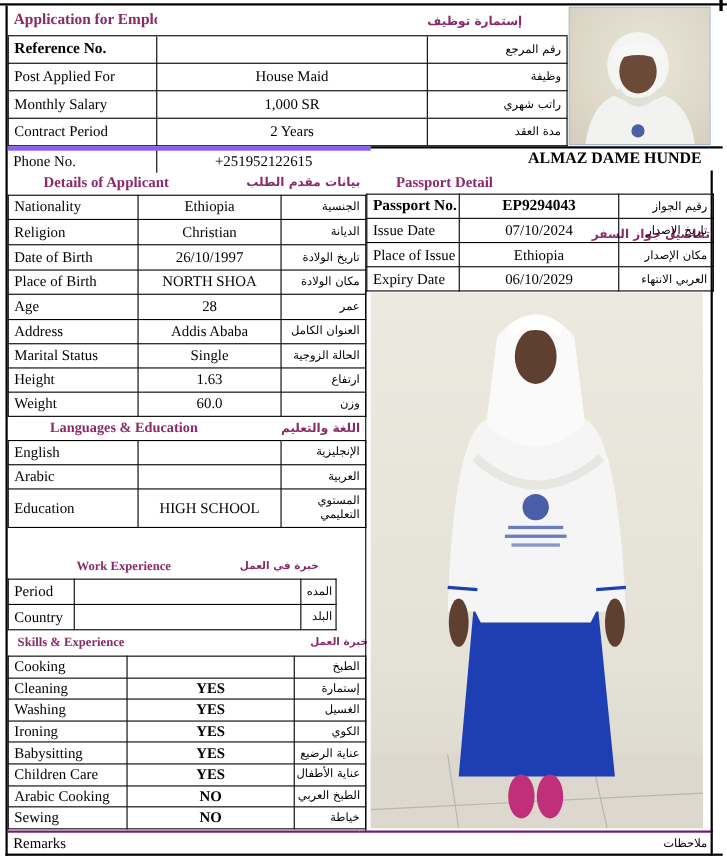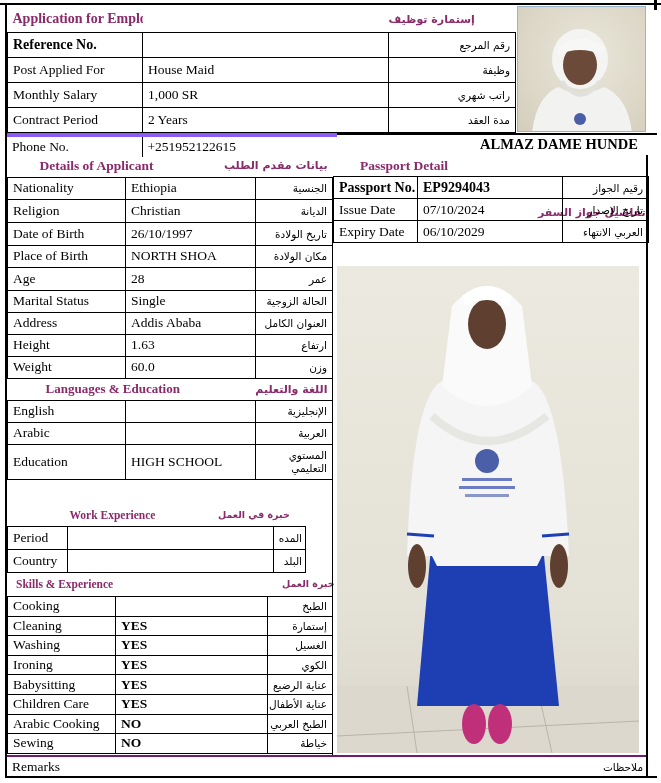--- a/index.html
+++ b/index.html
@@ -6,21 +6,21 @@
   html, body { width: 661px; height: 783px; background: #ffffff; overflow: hidden; }
   body { position: relative; font-family: "Liberation Serif", serif; color: #000; font-size: 13.5px; }
 
   .topbar { position: absolute; left: 0; top: 0; width: 661px; height: 5px; border-bottom: 2px solid #000; }
 
   .frame-left { position: absolute; left: 5px; top: 5px; width: 2px; height: 773px; background: #000; }
 
   table { border-collapse: collapse; position: absolute; table-layout: fixed; }
   td { border: 1px solid #000; padding: 0 5px; white-space: nowrap; overflow: hidden; vertical-align: middle; }
   .ar { direction: rtl; text-align: right; font-family: "DejaVu Sans", sans-serif; font-size: 10.5px; }
-  .c { text-align: left; }
+  .c { text-align: center; }
   .b { font-weight: bold; }
   .hdr { color: #8a2a6a; font-weight: bold; font-size: 14px; }
   .hdr-ar { color: #8a2a6a; font-weight: bold; font-family: "DejaVu Sans", sans-serif; font-size: 11px; direction: rtl; }
   .hdr-sm { color: #8a2a6a; font-weight: bold; font-size: 11.5px; }
   .hdr-ar-sm { color: #8a2a6a; font-weight: bold; font-family: "DejaVu Sans", sans-serif; font-size: 9.5px; direction: rtl; }
   .nob { border: none; }
 
   
   .photo-small { position: absolute; left: 517px; top: 6px; width: 129px; height: 126px; border: 1px solid #9ab3cc;
     background: radial-gradient(ellipse at 55% 40%, #e9e6da 0%, #ddd8c8 60%, #d3cdbc 100%); overflow: hidden; }
@@ -127,28 +127,28 @@
         <td>Place of Birth</td>
         <td class="c">NORTH SHOA</td>
         <td class="ar">مكان الولادة</td>
       </tr>
   <tr style="height:23px">
         <td>Age</td>
         <td class="c">28</td>
         <td class="ar">عمر</td>
       </tr>
   <tr style="height:22px">
+        <td>Address</td>
+        <td class="c">Addis Ababa</td>
+        <td class="ar">العنوان الكامل</td>
+      </tr>
+  <tr style="height:22px">
         <td>Marital Status</td>
         <td class="c">Single</td>
         <td class="ar">الحالة الزوجية</td>
-      </tr>
-  <tr style="height:22px">
-        <td>Address</td>
-        <td class="c">Addis Ababa</td>
-        <td class="ar">العنوان الكامل</td>
       </tr>
   <tr style="height:22px">
         <td>Height</td>
         <td class="c">1.63</td>
         <td class="ar">ارتفاع</td>
       </tr>
   <tr style="height:22px">
         <td>Weight</td>
         <td class="c">60.0</td>
         <td class="ar">وزن</td>
@@ -265,20 +265,25 @@
         <td class="b" style="font-size:14px">Passport No.</td>
         <td class="c b" style="font-size:14px">EP9294043</td>
         <td class="ar">رقيم الجواز</td>
       </tr>
   <tr style="height:22px">
         <td>Issue Date</td>
         <td class="c">07/10/2024</td>
         <td class="ar">تاريخ الإصدار</td>
       </tr>
   <tr style="height:22px">
+        <td>Place of Issue</td>
+        <td class="c">Ethiopia</td>
+        <td class="ar">مكان الإصدار</td>
+      </tr>
+  <tr style="height:22px">
         <td>Expiry Date</td>
         <td class="c">06/10/2029</td>
         <td class="ar">العربي الانتهاء</td>
       </tr>
 </tbody>
   </table>
 
 <div style="position:absolute; left:332px; top:264px; width:1px; height:492px; background:#000;"></div>
 <div class="pframe-r2" style="top:155px; height:601px;"></div>
 <div style="position:absolute; left:654px; top:0; width:3px; height:10px; background:#000;"></div>

